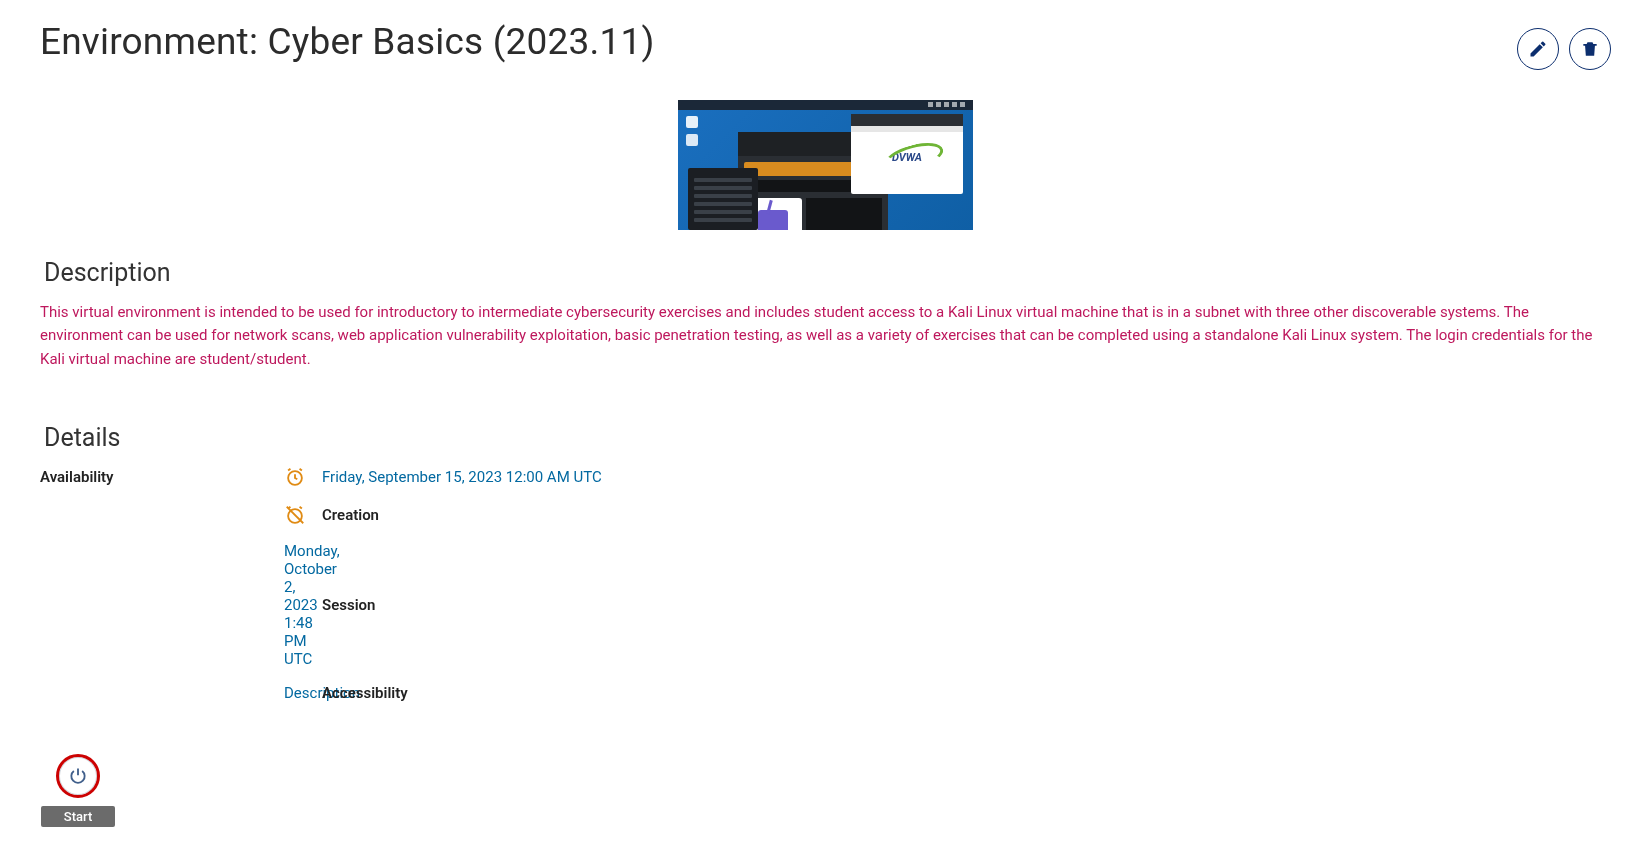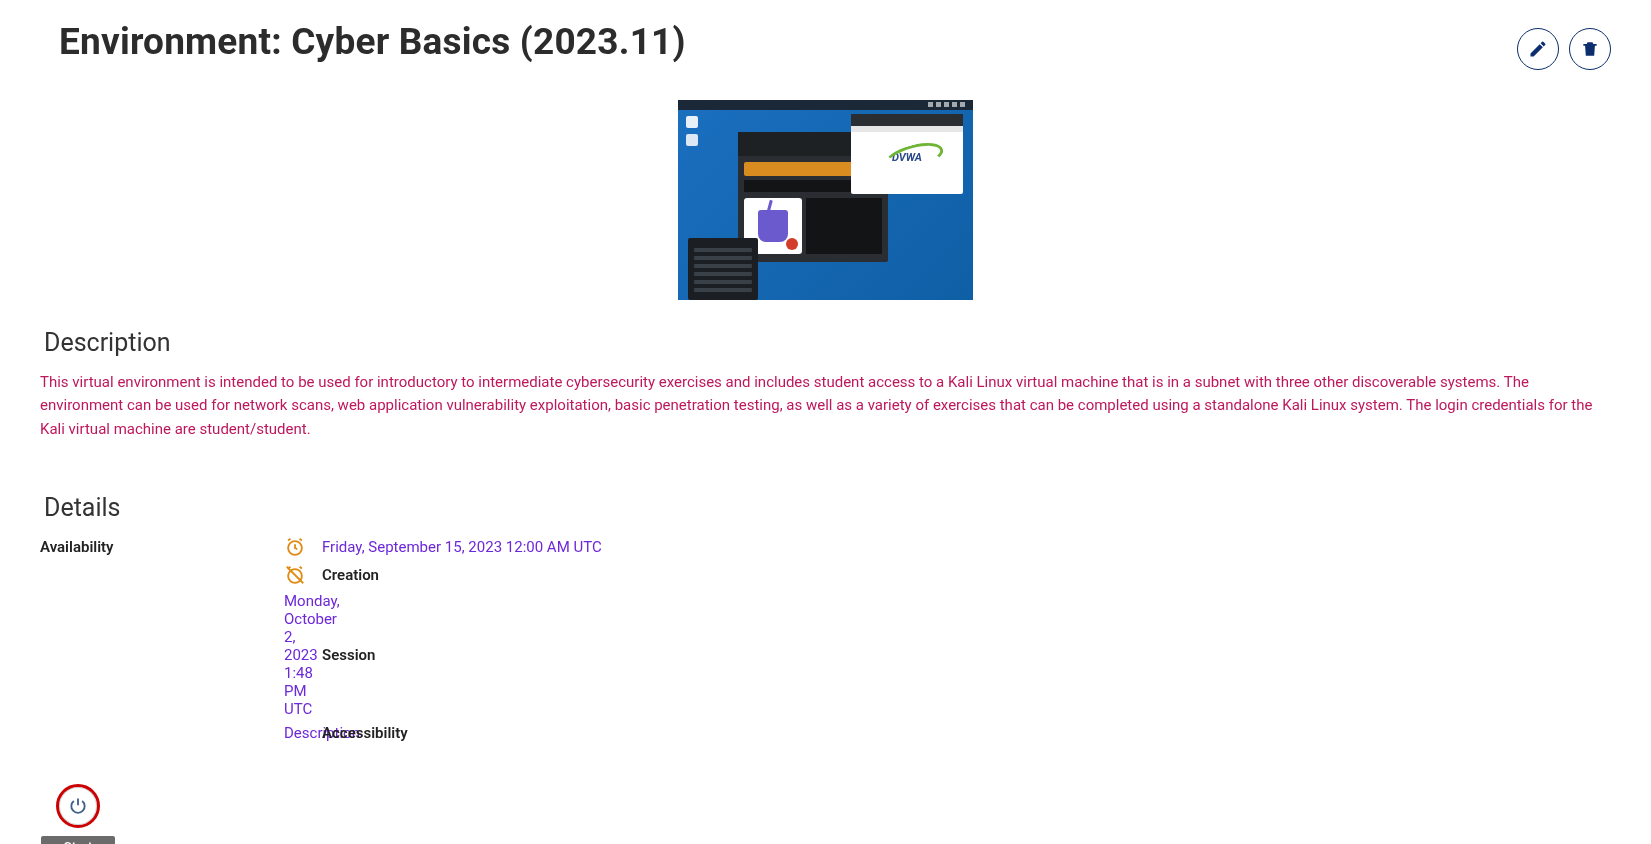--- a/index.html
+++ b/index.html
@@ -14,24 +14,23 @@
       width: 1651px;
       padding: 20px 40px;
     }
     .header-row {
       display: flex;
       justify-content: space-between;
       align-items: flex-start;
     }
     .page-title {
       font-size: 37px;
-      font-weight: 700;
+      font-weight: 400;
       color: #2c2c2c;
       letter-spacing: 0.2px;
-      margin-left: 19px;
     }
     .header-actions {
       display: flex;
       gap: 10px;
       margin-top: 8px;
     }
     .icon-btn {
       width: 42px;
       height: 42px;
       border-radius: 50%;
@@ -48,21 +47,21 @@
       fill: #0c2e6e;
     }
     .screenshot-area {
       display: flex;
       justify-content: center;
       margin-top: 30px;
       margin-bottom: 28px;
     }
     .screenshot-placeholder {
       width: 295px;
-      height: 200px;
+      height: 130px;
       background: linear-gradient(135deg, #1a6fbf 0%, #0f5fa5 100%);
       position: relative;
       overflow: hidden;
       padding-left: 12px;
     }
     .sp-taskbar {
       position: absolute;
       top: 0; left: 0; right: 0;
       height: 10px;
       background: #1b2838;
@@ -217,38 +216,38 @@
     }
     .description-text {
       font-size: 15px;
       line-height: 1.55;
       color: #be185d;
       margin-bottom: 52px;
     }
     .details-table {
       display: grid;
       grid-template-columns: 244px 38px 1fr;
-      row-gap: 6px;
+      row-gap: 16px;
       align-items: center;
       font-size: 15px;
     }
     .detail-label {
       font-weight: 600;
       color: #222;
     }
     .detail-icon {
       display: flex;
       align-items: center;
     }
     .detail-icon svg {
       width: 22px;
       height: 22px;
     }
     .detail-value {
-      color: #6d28d9;
+      color: #0369a1;
     }
     .bottom-actions {
       margin-top: 36px;
       margin-left: 16px;
       display: flex;
       flex-direction: column;
       align-items: center;
       width: 44px;
     }
     .power-btn {

